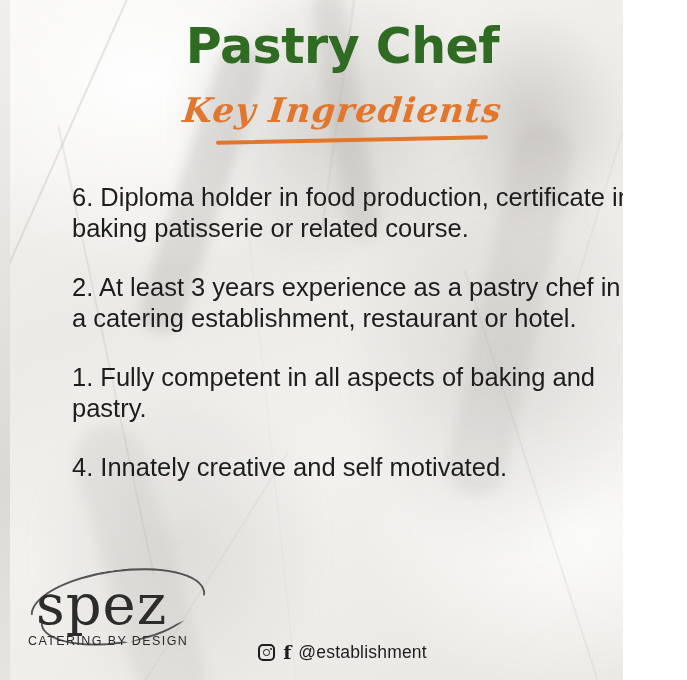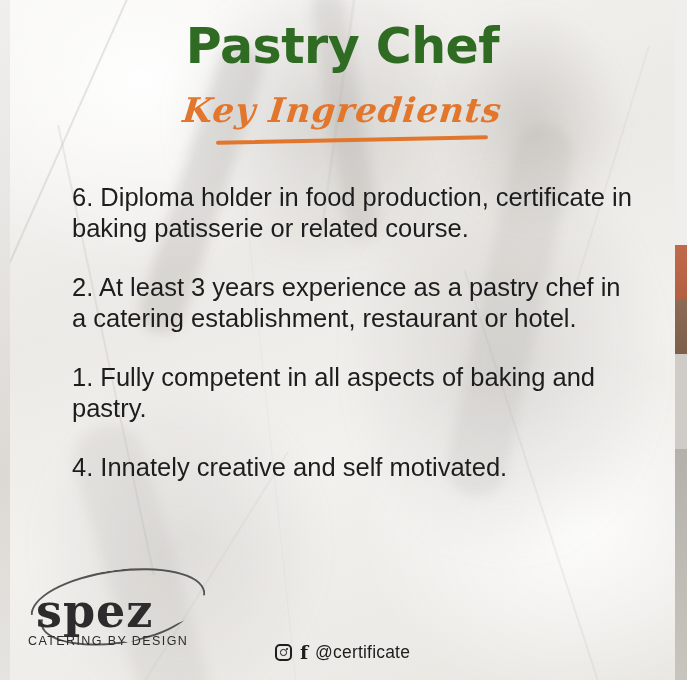--- a/index.html
+++ b/index.html
@@ -10,21 +10,21 @@
   body {
     width: 687px;
     height: 680px;
     overflow: hidden;
     font-family: "Liberation Sans", sans-serif;
   }
 
   
   .page {
     position: relative;
-    width: 687px;
+    width: 623px;
     height: 680px;
     background: #7dd3fc;
     overflow: hidden;
   }
 
   
   .edge-sliver-left {
     position: absolute;
     left: 0; top: 0;
     width: 10px; height: 680px;
@@ -166,25 +166,24 @@
     left: 18px;
     bottom: 22px;
     width: 180px;
     height: 86px;
   }
   .logo-word {
     position: absolute;
     left: 8px;
     top: 0px;
     font-family: "DejaVu Serif", serif;
-    font-size: 46px;
-    font-weight: 700;
+    font-size: 56px;
+    font-weight: 400;
     color: #2c2c2c;
     letter-spacing: 1px;
-    margin-top: 12px;
   }
   .logo-swoosh {
     position: absolute;
     left: 2px;
     top: -2px;
     width: 172px;
     height: 64px;
     border: 2px solid #3a3a3a;
     border-radius: 50%;
     transform: rotate(-8deg);
@@ -306,17 +305,17 @@
     <div class="logo">
       <div class="logo-swoosh"></div>
       <div class="logo-swoosh2"></div>
       <div class="logo-word">spez</div>
       <div class="logo-tag">CATERING BY DESIGN</div>
     </div>
 
     <div class="social">
       <span class="ig-icon"></span>
       <span class="fb-icon">f</span>
-      <span class="handle">@certificate</span>
+      <span class="handle">@establishment</span>
     </div>
 
   </div>
 </div>
 
 </body></html>

